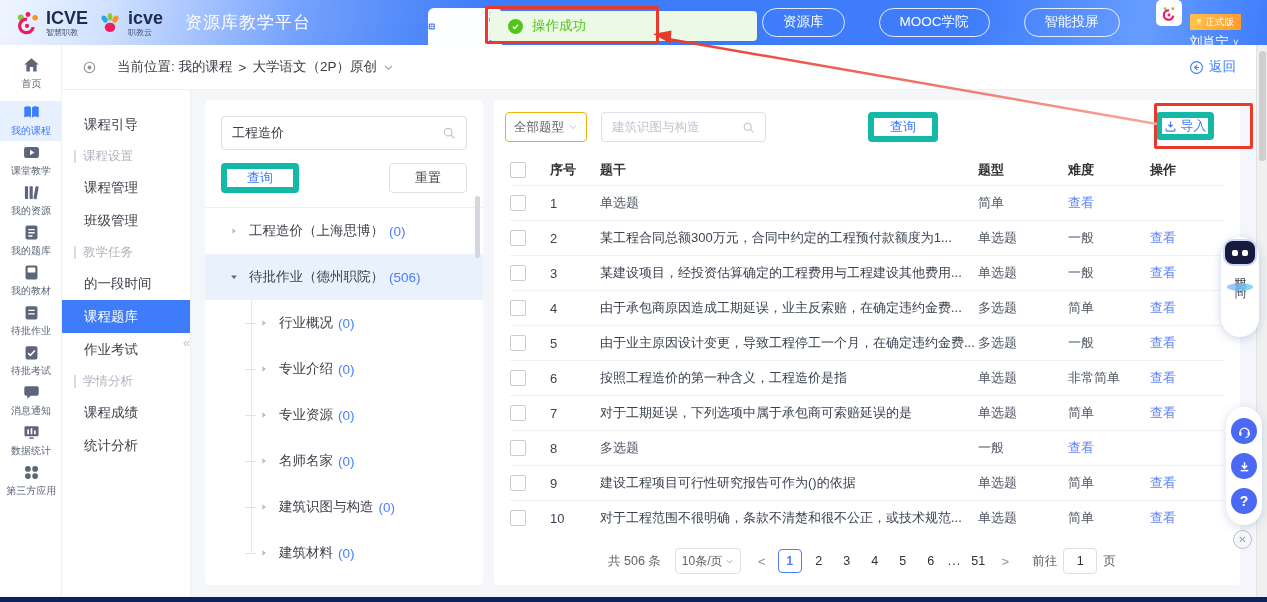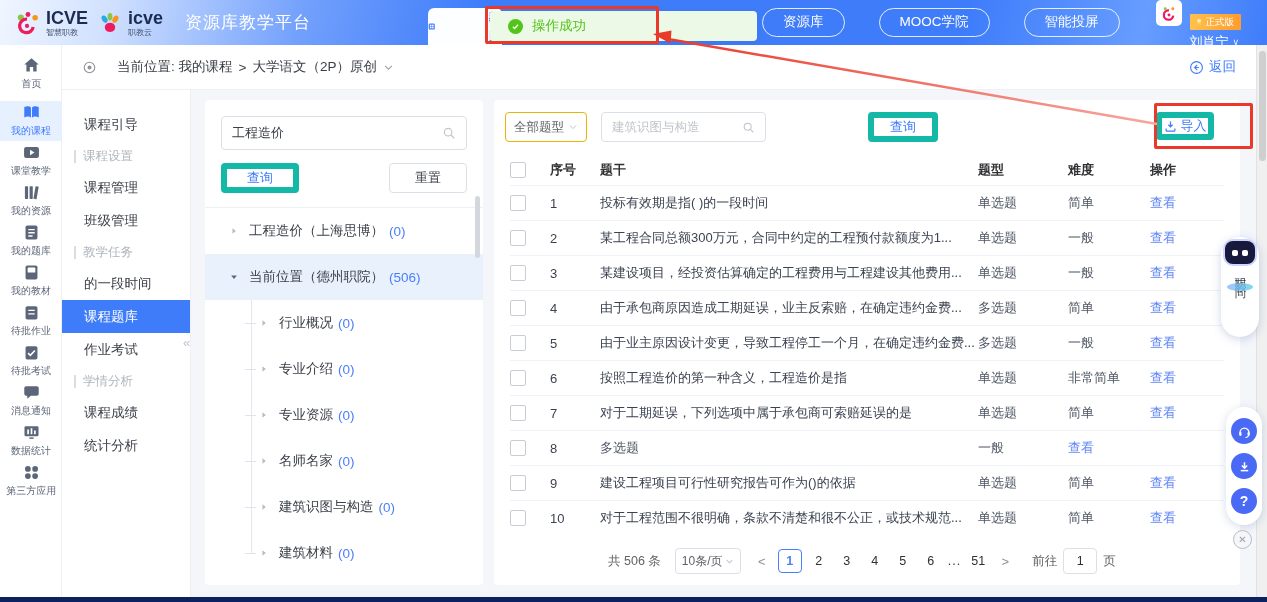--- a/index.html
+++ b/index.html
@@ -388,21 +388,21 @@
         </span>
         <span class="lab">工程造价（上海思博）</span>
         <span class="cnt">(0)</span>
       </div>
       <div class="tree-row lv0 sel">
         <span class="caret">
           <svg width="10" height="10" viewBox="0 0 16 16" fill="currentColor">
             <path d="M3.5 5.5 8 11l4.5-5.5z"></path>
           </svg>
         </span>
-        <span class="lab">当前位置（德州职院）</span>
+        <span class="lab">待批作业（德州职院）</span>
         <span class="cnt">(506)</span>
       </div>
       <div class="tree-row lv1">
         <span class="tick"></span>
         <span class="caret">
           <svg width="10" height="10" viewBox="0 0 16 16" fill="currentColor">
             <path d="M5.5 3.5 11 8l-5.5 4.5z"></path>
           </svg>
         </span>
         <span class="lab">行业概况</span>
@@ -500,21 +500,20 @@
         <span>题干</span>
         <span>题型</span>
         <span>难度</span>
         <span>操作</span>
       </div>
       <div class="g-row">
         <span class="cellc">
           <span class="cb"></span>
         </span>
         <span class="c-no">1</span>
-        <span class="c-stem">投标有效期是指( )的一段时间</span>
         <span class="c-type">单选题</span>
         <span class="c-diff">简单</span>
         <span class="c-act">查看</span>
       </div>
       <div class="g-row">
         <span class="cellc">
           <span class="cb"></span>
         </span>
         <span class="c-no">2</span>
         <span class="c-stem">某工程合同总额300万元，合同中约定的工程预付款额度为1...</span>

